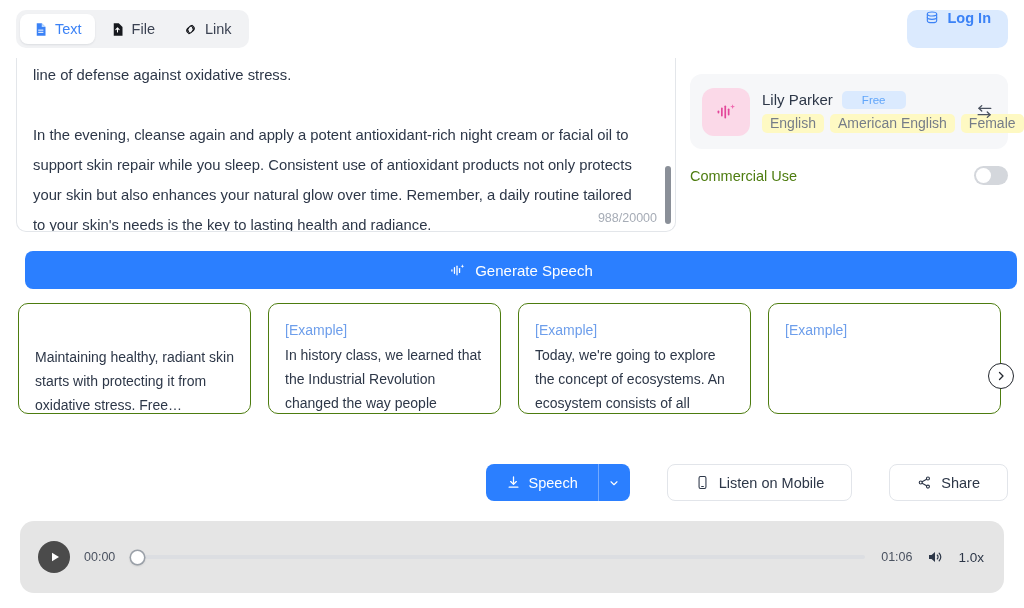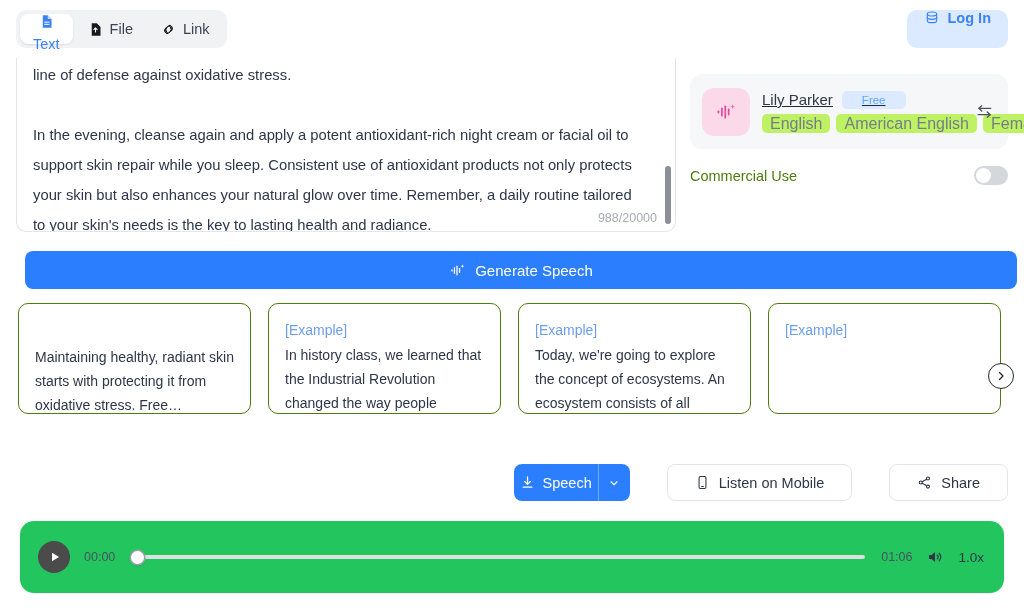--- a/index.html
+++ b/index.html
@@ -48,21 +48,20 @@
     border-radius: 8px;
     font-size: 14.5px;
     color: #3b4252;
     cursor: pointer;
     white-space: nowrap;
   }
   .tab.active {
     background: #ffffff;
     color: #3b82f6;
     box-shadow: 0 1px 2px rgba(16,24,40,.09);
-    flex-direction: column;
   }
 
   .tab .ic { width: 15px; height: 15px; display: block; flex: none; }
 
   .login-btn {
     display: flex;
     align-items: flex-start;
     gap: 8px;
     background: #dbeafe;
     color: #3b82f6;
@@ -154,37 +153,36 @@
   }
   .avatar svg { width: 24px; height: 24px; display: block; }
 
   .voice-meta { flex: 1 1 auto; min-width: 0; }
 
   .voice-name-row {
     display: flex;
     align-items: center;
     gap: 9px;
     margin-bottom: 5px;
-    text-decoration: underline;
   }
   .voice-name { font-size: 15px; color: #2d3748; }
   .badge-free {
     background: #dbeafe;
     color: #60a5fa;
     font-size: 11.5px;
     border-radius: 5px;
     padding: 2px 20px;
     line-height: 14px;
   }
 
   .voice-tags { display: flex; gap: 6px; }
   .vtag {
-    background: #bef264;
+    background: #fef9c3;
     color: #767d88;
-    font-size: 16px;
+    font-size: 14px;
     border-radius: 5px;
     padding: 3px 8px;
     line-height: 13px;
     white-space: nowrap;
   }
 
   .swap-btn {
     flex: none;
     width: 24px; height: 24px;
     display: flex; align-items: center; justify-content: center;
@@ -308,21 +306,21 @@
     align-items: stretch;
     height: 37px;
     border-radius: 8px;
     overflow: hidden;
     background: #2b7fff;
   }
   .split-main {
     display: flex;
     align-items: center;
     gap: 8px;
-    padding: 0 6px;
+    padding: 0 20px;
     color: #ffffff;
     font-size: 14.5px;
     border: none;
     background: none;
     font-family: inherit;
     cursor: pointer;
   }
   .split-main svg { width: 15px; height: 15px; display: block; }
   .split-caret {
     width: 32px;
@@ -354,21 +352,21 @@
   }
   .ghost-btn svg { width: 15px; height: 15px; display: block; }
 
   
   .player {
     position: absolute;
     left: 20px;
     top: 521px;
     width: 984px;
     height: 72px;
-    background: #22c55e;
+    background: #e5e5e5;
     border-radius: 14px;
     display: flex;
     align-items: center;
     padding: 0 18px;
     gap: 14px;
   }
 
   .play-btn {
     width: 32px; height: 32px;
     border-radius: 50%;

